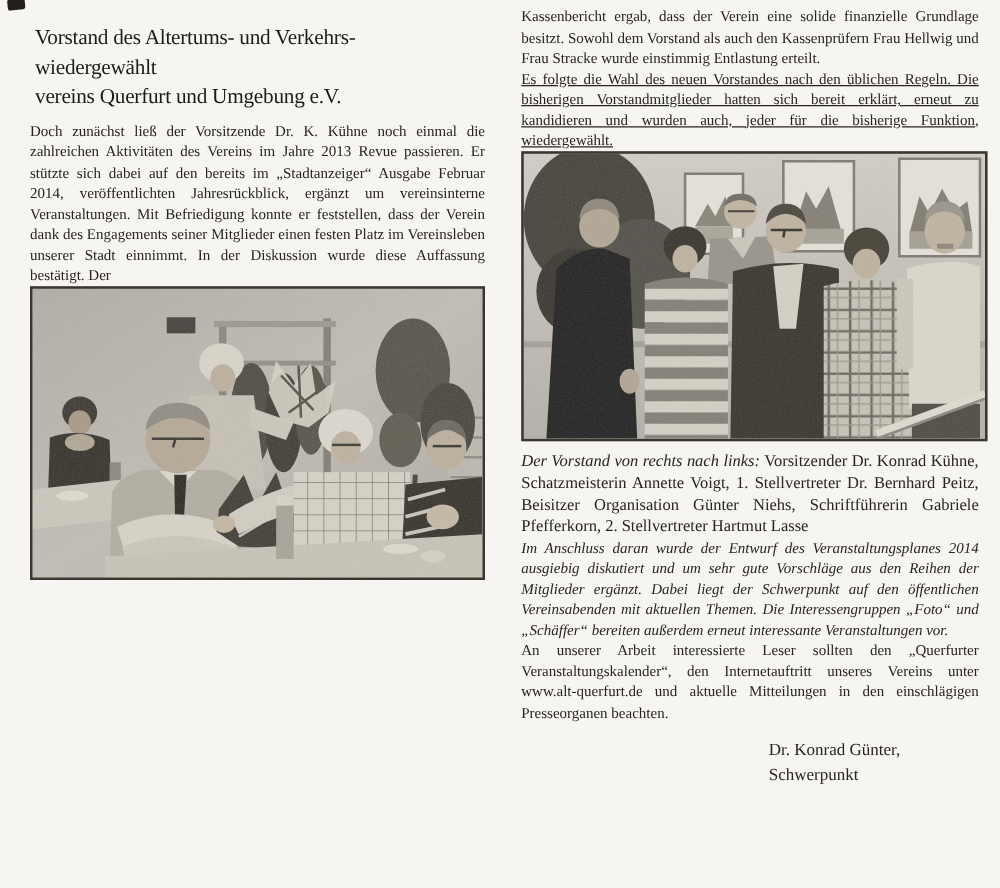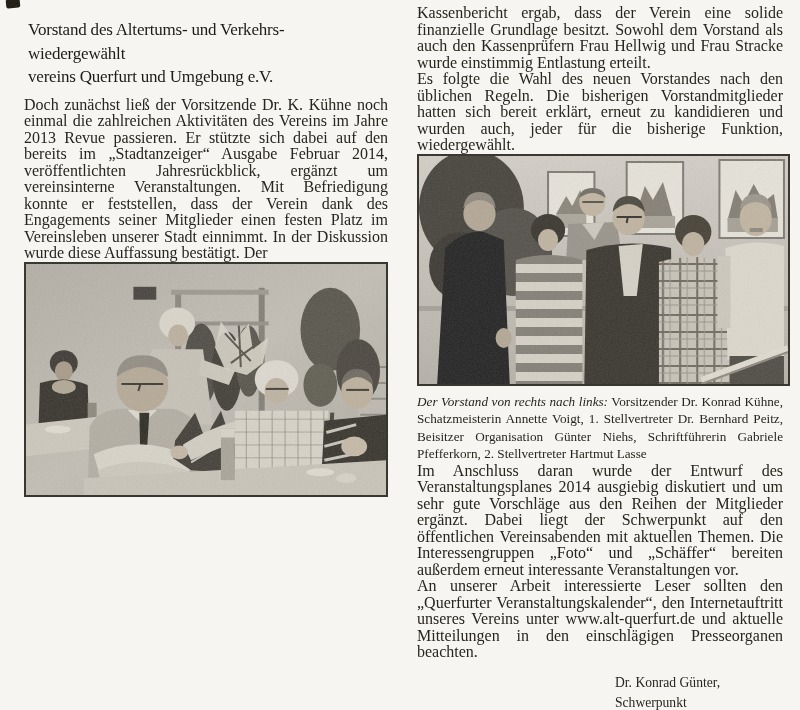--- a/index.html
+++ b/index.html
@@ -14,38 +14,38 @@
   }
   .col{position:absolute;}
   .col-left{left:24px;top:14px;width:364px;}
   .col-right{left:417px;top:5px;width:366px;}
   h1{
     margin:4px 0 8px 4px;font-size:17px;line-height:23.5px;
     font-weight:normal;letter-spacing:-0.2px;color:#1d1b18;
   }
   h1 span{display:block;}
   p.body{
-    margin:0;font-size:16px;line-height:16.5px;
+    margin:0;font-size:12px;line-height:16.5px;
     text-align:justify;color:#28251f;
   }
-  .gap-top{margin-top:10px;}
+  .gap-top{margin-top:10px;text-decoration:underline;}
   figure.photo{
     margin:0;box-sizing:border-box;border:2px solid #3a3731;
     background:#b9b5ac;overflow:hidden;
   }
   .photo-left{margin:6px 0 0 -6px;width:364px;height:235px;}
   .photo-right{margin:13px 0 0 -5px;width:373px;height:232px;}
   figure.photo svg{display:block;width:100%;height:100%;}
   p.caption{
     margin:7px 0 0 0;font-size:13.2px;line-height:17.5px;
     text-align:justify;color:#28251f;
   }
   p.caption em{font-style:italic;}
   .cap-right{margin-top:8px;}
-  .after-caption{margin-top:20px;}
+  .after-caption{margin-top:20px;font-style:italic;}
   .signature{
     margin-top:12px;padding-left:198px;
     font-size:13.6px;line-height:20px;color:#28251f;
   }
 </style>
 </head>
 <body>
 
 <div class="corner-mark"></div>
 

